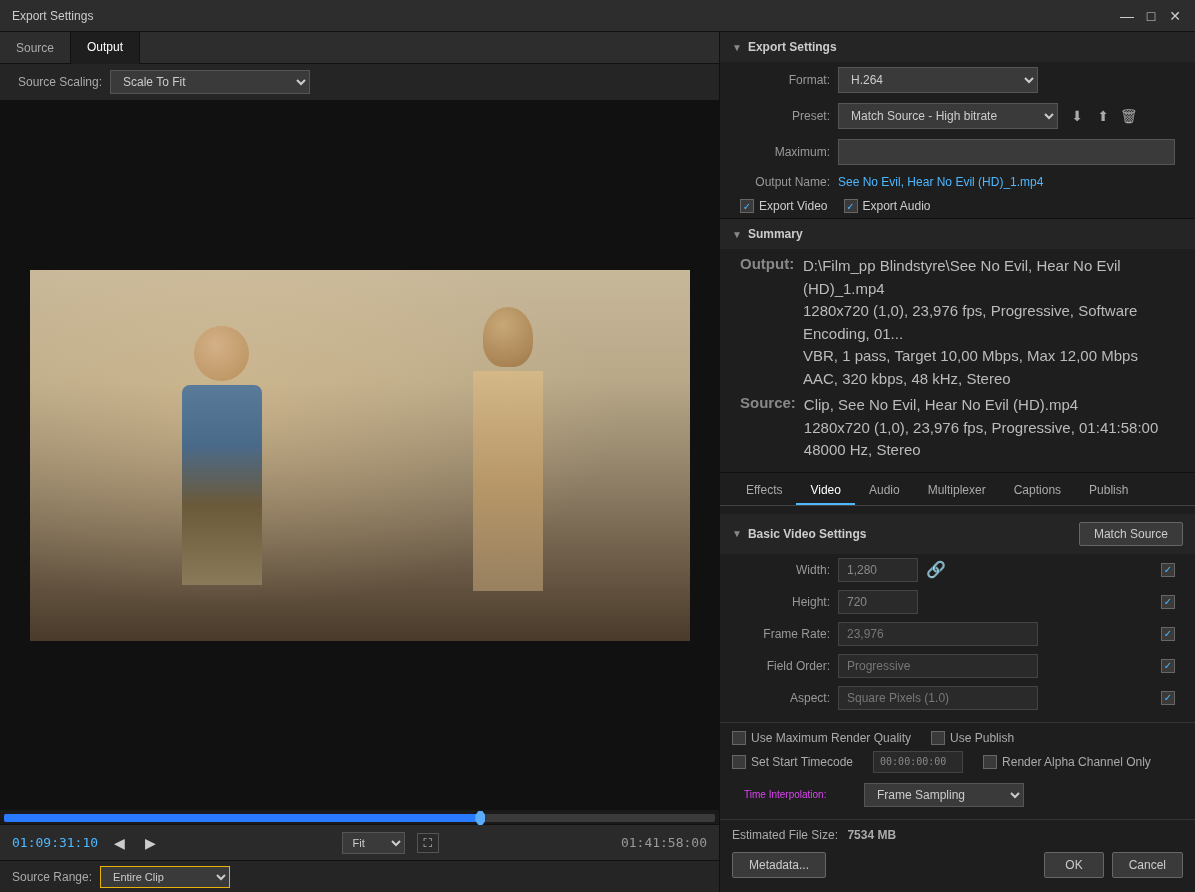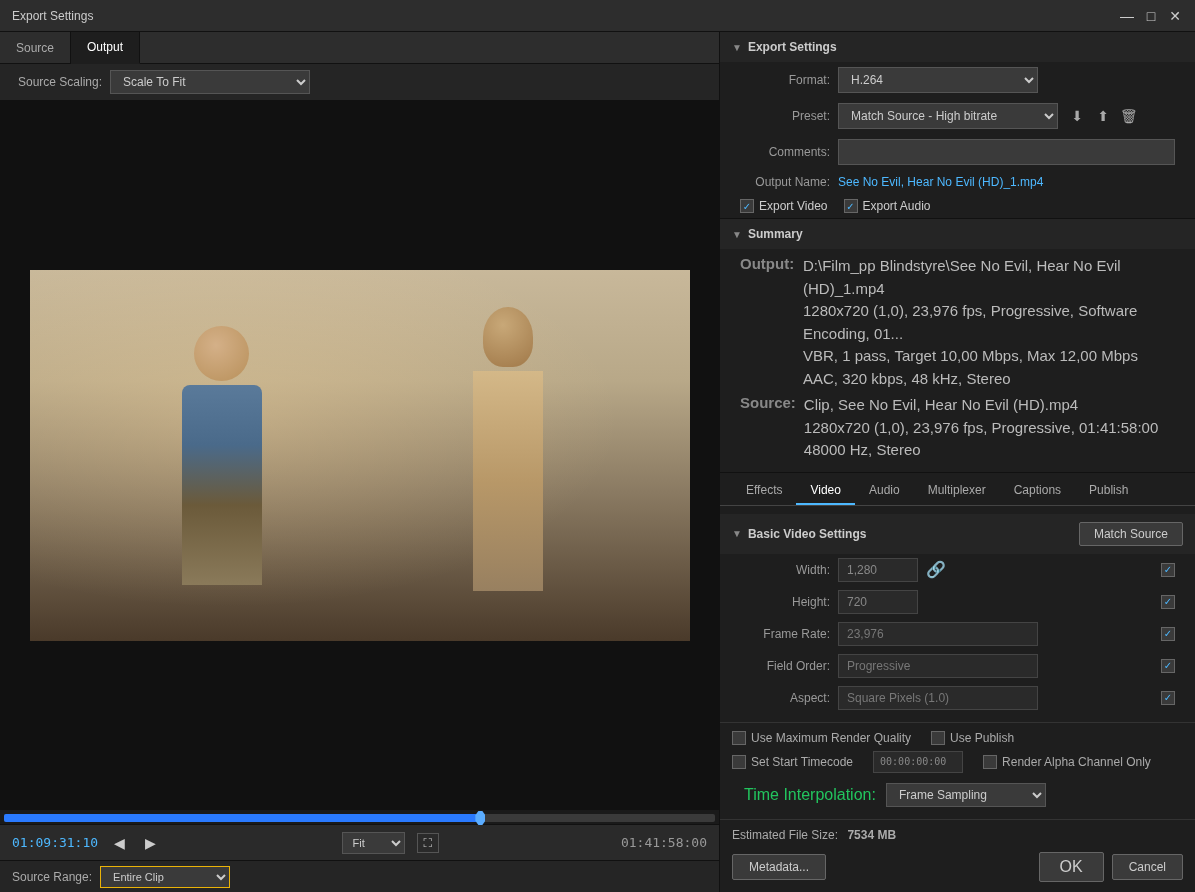--- a/index.html
+++ b/index.html
@@ -506,24 +506,23 @@
       width: 90px;
       font-family: monospace;
     }
     .time-interp-row {
       display: flex;
       align-items: center;
       gap: 10px;
       padding: 4px 12px;
     }
     .time-interp-label {
-      color: #22c55e;
-      font-size: 16px;
+      color: #d946ef;
+      font-size: 10px;
       min-width: 110px;
-      text-align: right;
     }
     .time-interp-select {
       background: #3a3a3a;
       border: 1px solid #555;
       color: #ccc;
       padding: 2px 8px;
       font-size: 12px;
       height: 24px;
       min-width: 160px;
     }
@@ -551,21 +550,21 @@
       padding: 5px 16px;
       font-size: 12px;
       cursor: pointer;
       border-radius: 2px;
     }
     .btn-ok {
       background: #3a3a3a;
       border: 1px solid #666;
       color: #ccc;
       padding: 5px 20px;
-      font-size: 16px;
+      font-size: 12px;
       cursor: pointer;
       border-radius: 2px;
     }
     .btn-cancel {
       background: #3a3a3a;
       border: 1px solid #666;
       color: #ccc;
       padding: 5px 16px;
       font-size: 12px;
       cursor: pointer;
@@ -678,21 +677,21 @@
           <option>Match Source - High bitrate</option>
         </select>
         <div class="form-icons">
           <button class="icon-btn" title="Save Preset">⬇</button>
           <button class="icon-btn" title="Import Preset">⬆</button>
           <button class="icon-btn" title="Delete Preset">🗑</button>
         </div>
       </div>
 
       <div class="form-row">
-        <span class="form-label">Comments:</span>
+        <span class="form-label">Maximum:</span>
         <input class="form-input" type="text" value="" style="">
       </div>
 
       <div class="form-row">
         <span class="form-label">Output Name:</span>
         <span class="output-name-link">See No Evil, Hear No Evil (HD)_1.mp4</span>
       </div>
 
       <div class="checkbox-row">
         <div class="checkbox-item">

